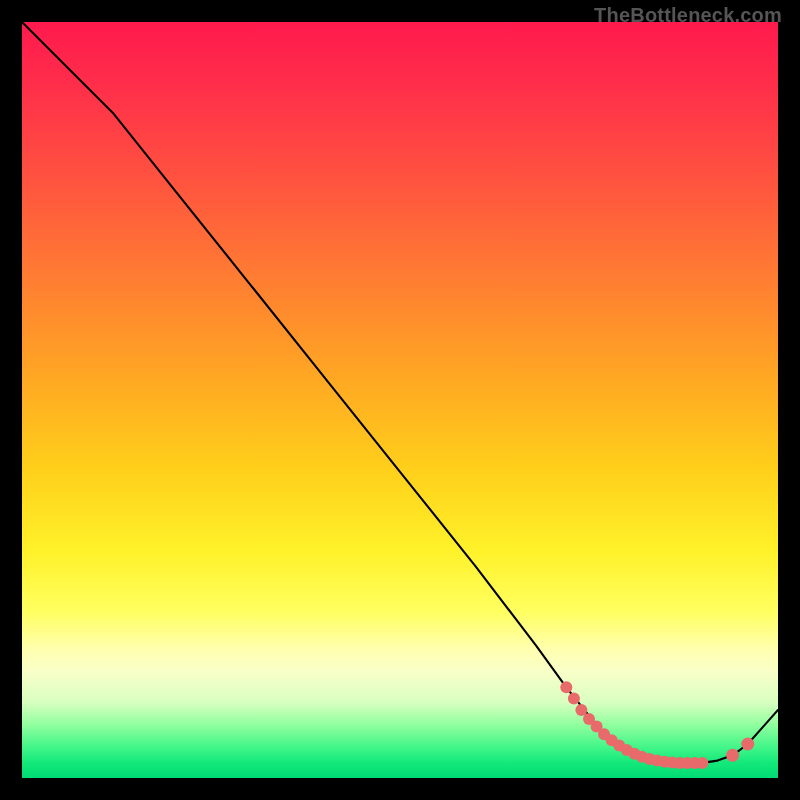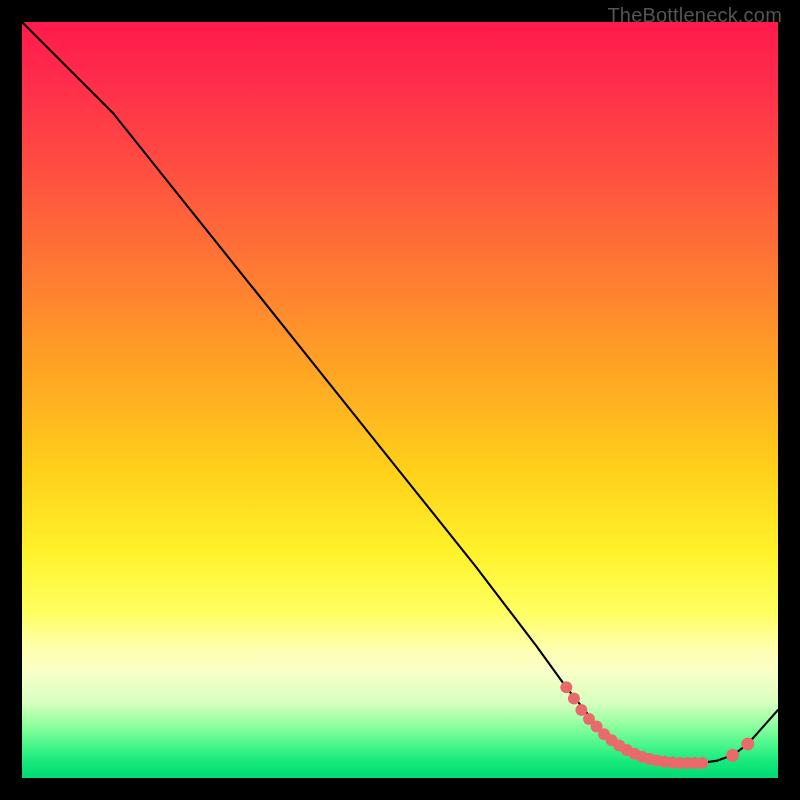--- a/index.html
+++ b/index.html
@@ -10,21 +10,21 @@
     position: relative;
     font-family: Arial, Helvetica, sans-serif;
     overflow: hidden;
   }
   .watermark {
     position: absolute;
     top: 4px;
     right: 18px;
     color: #555;
     font-size: 20px;
-    font-weight: 400;
+    font-weight: 700;
     z-index: 10;
     letter-spacing: 0.2px;
   }
   .plot-area {
     position: absolute;
     left: 22px;
     top: 22px;
     width: 756px;
     height: 756px;
     background: linear-gradient(to bottom,

